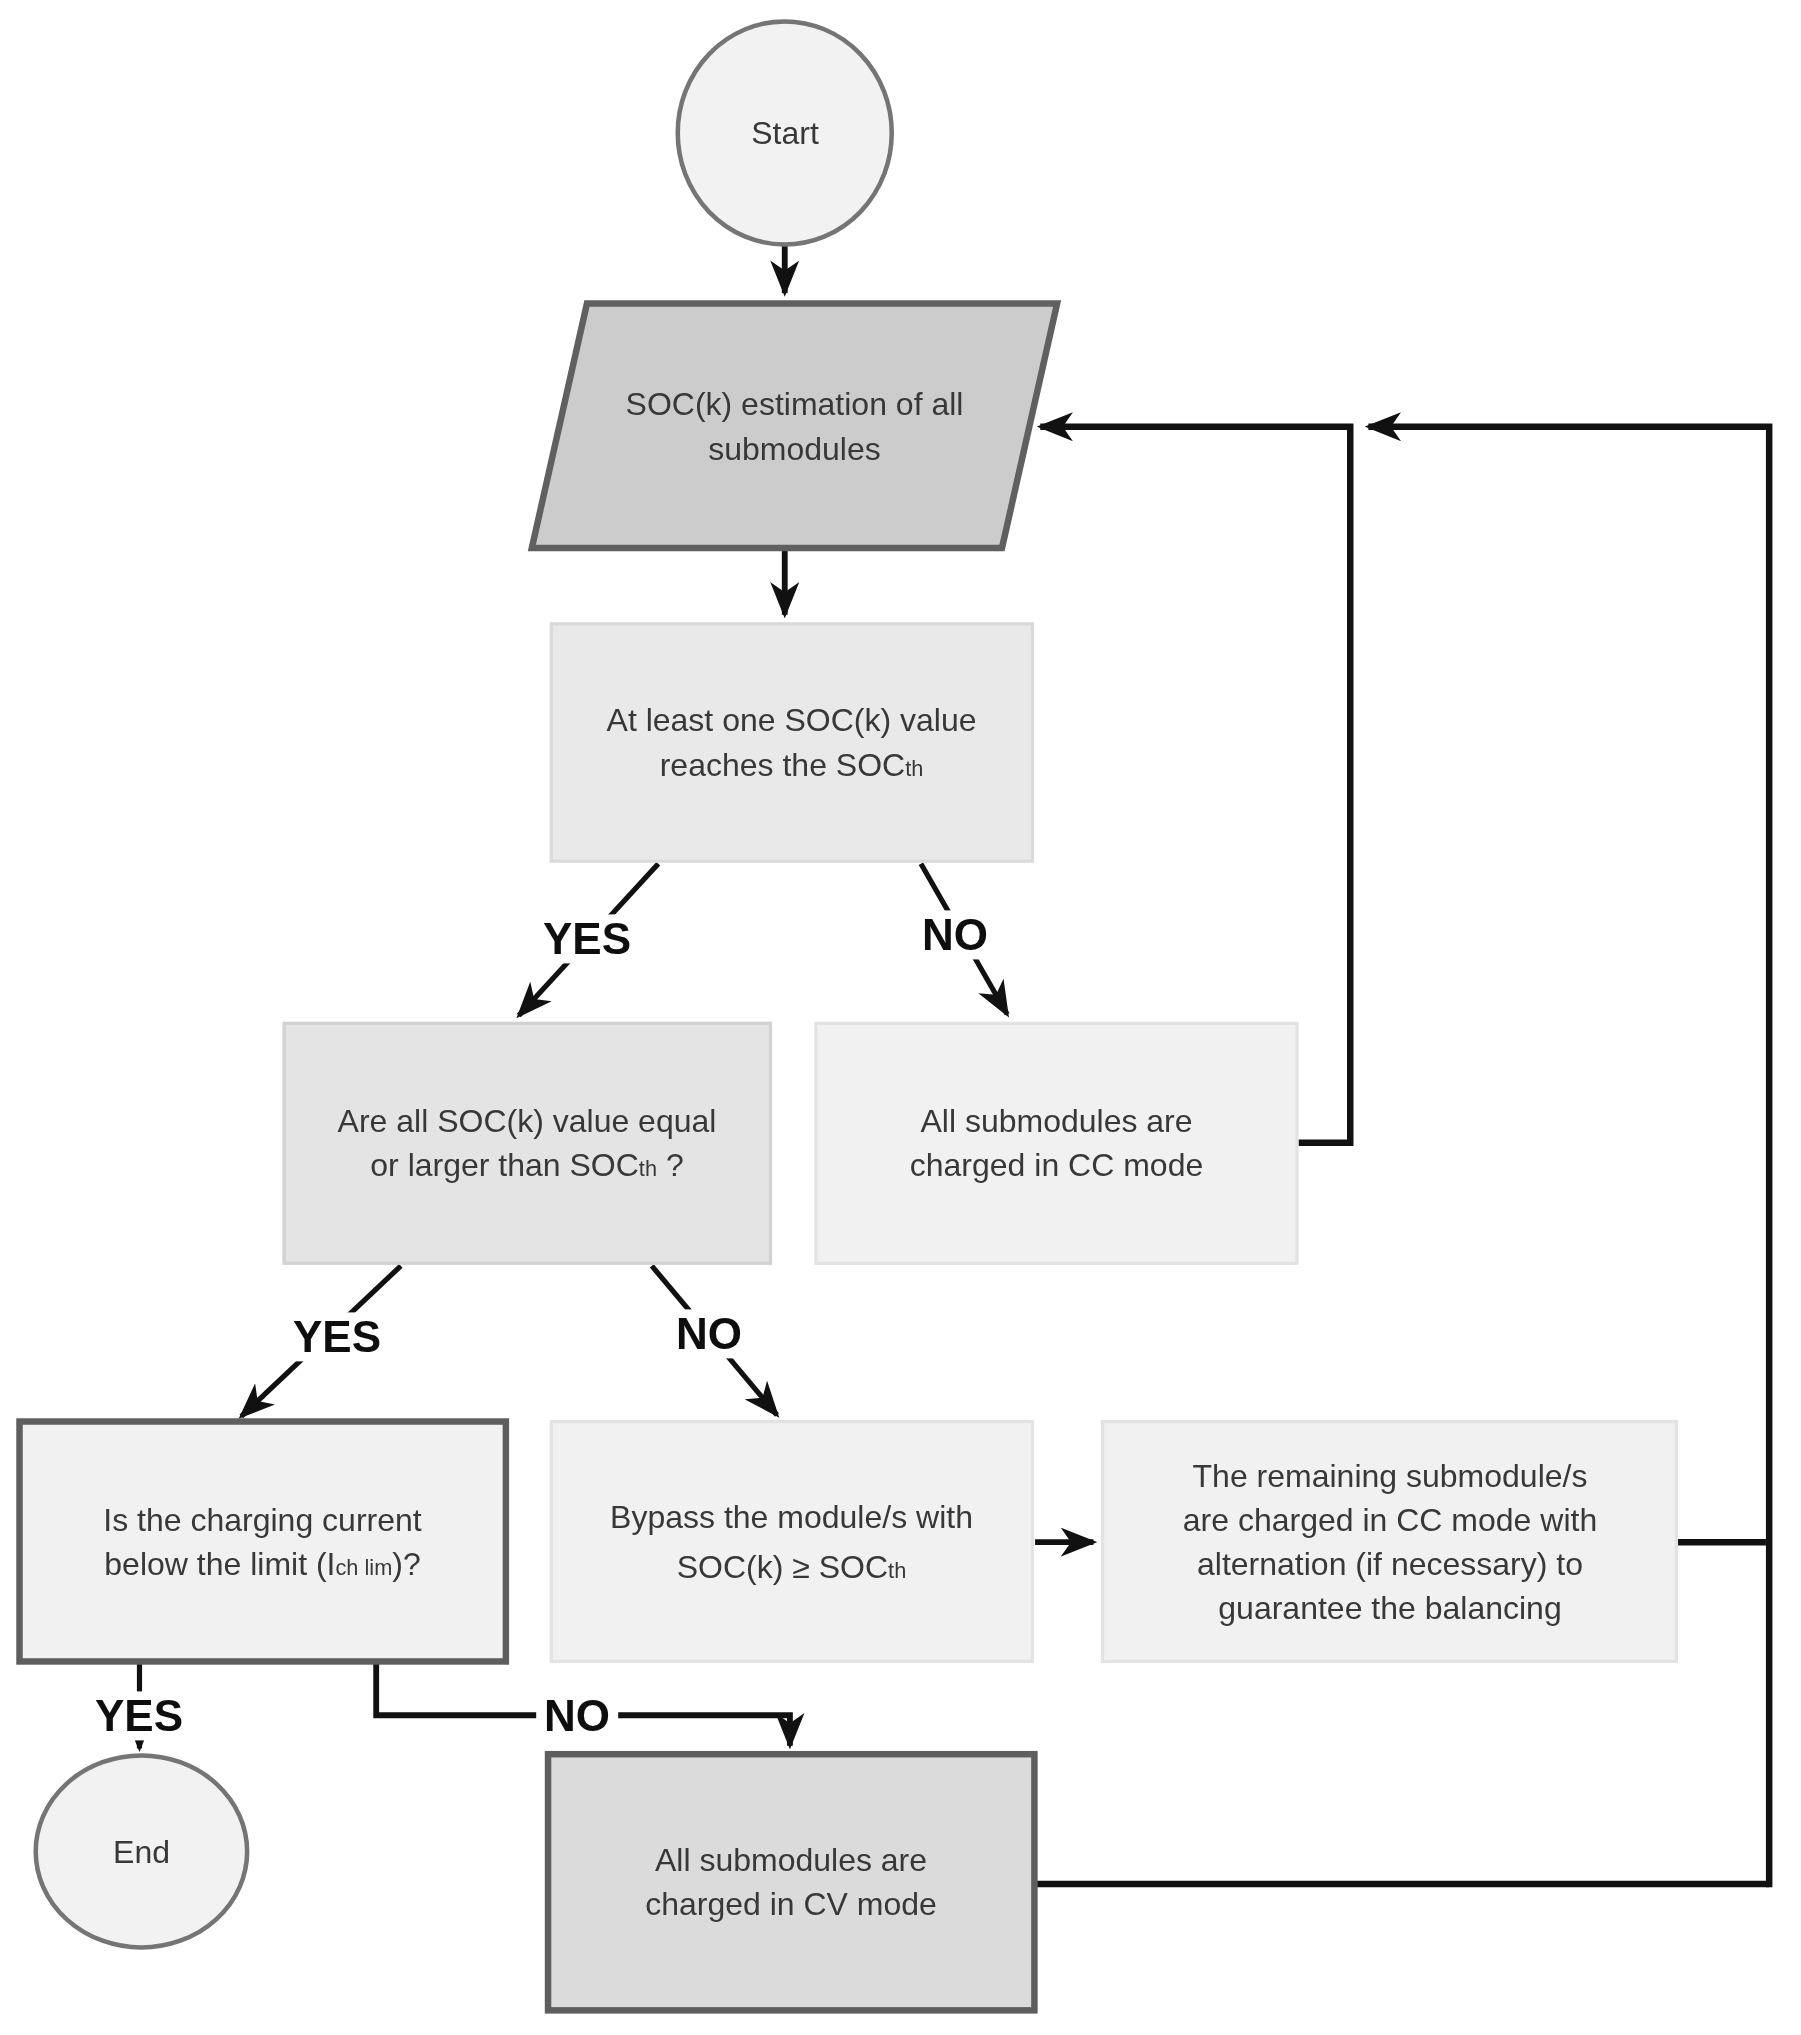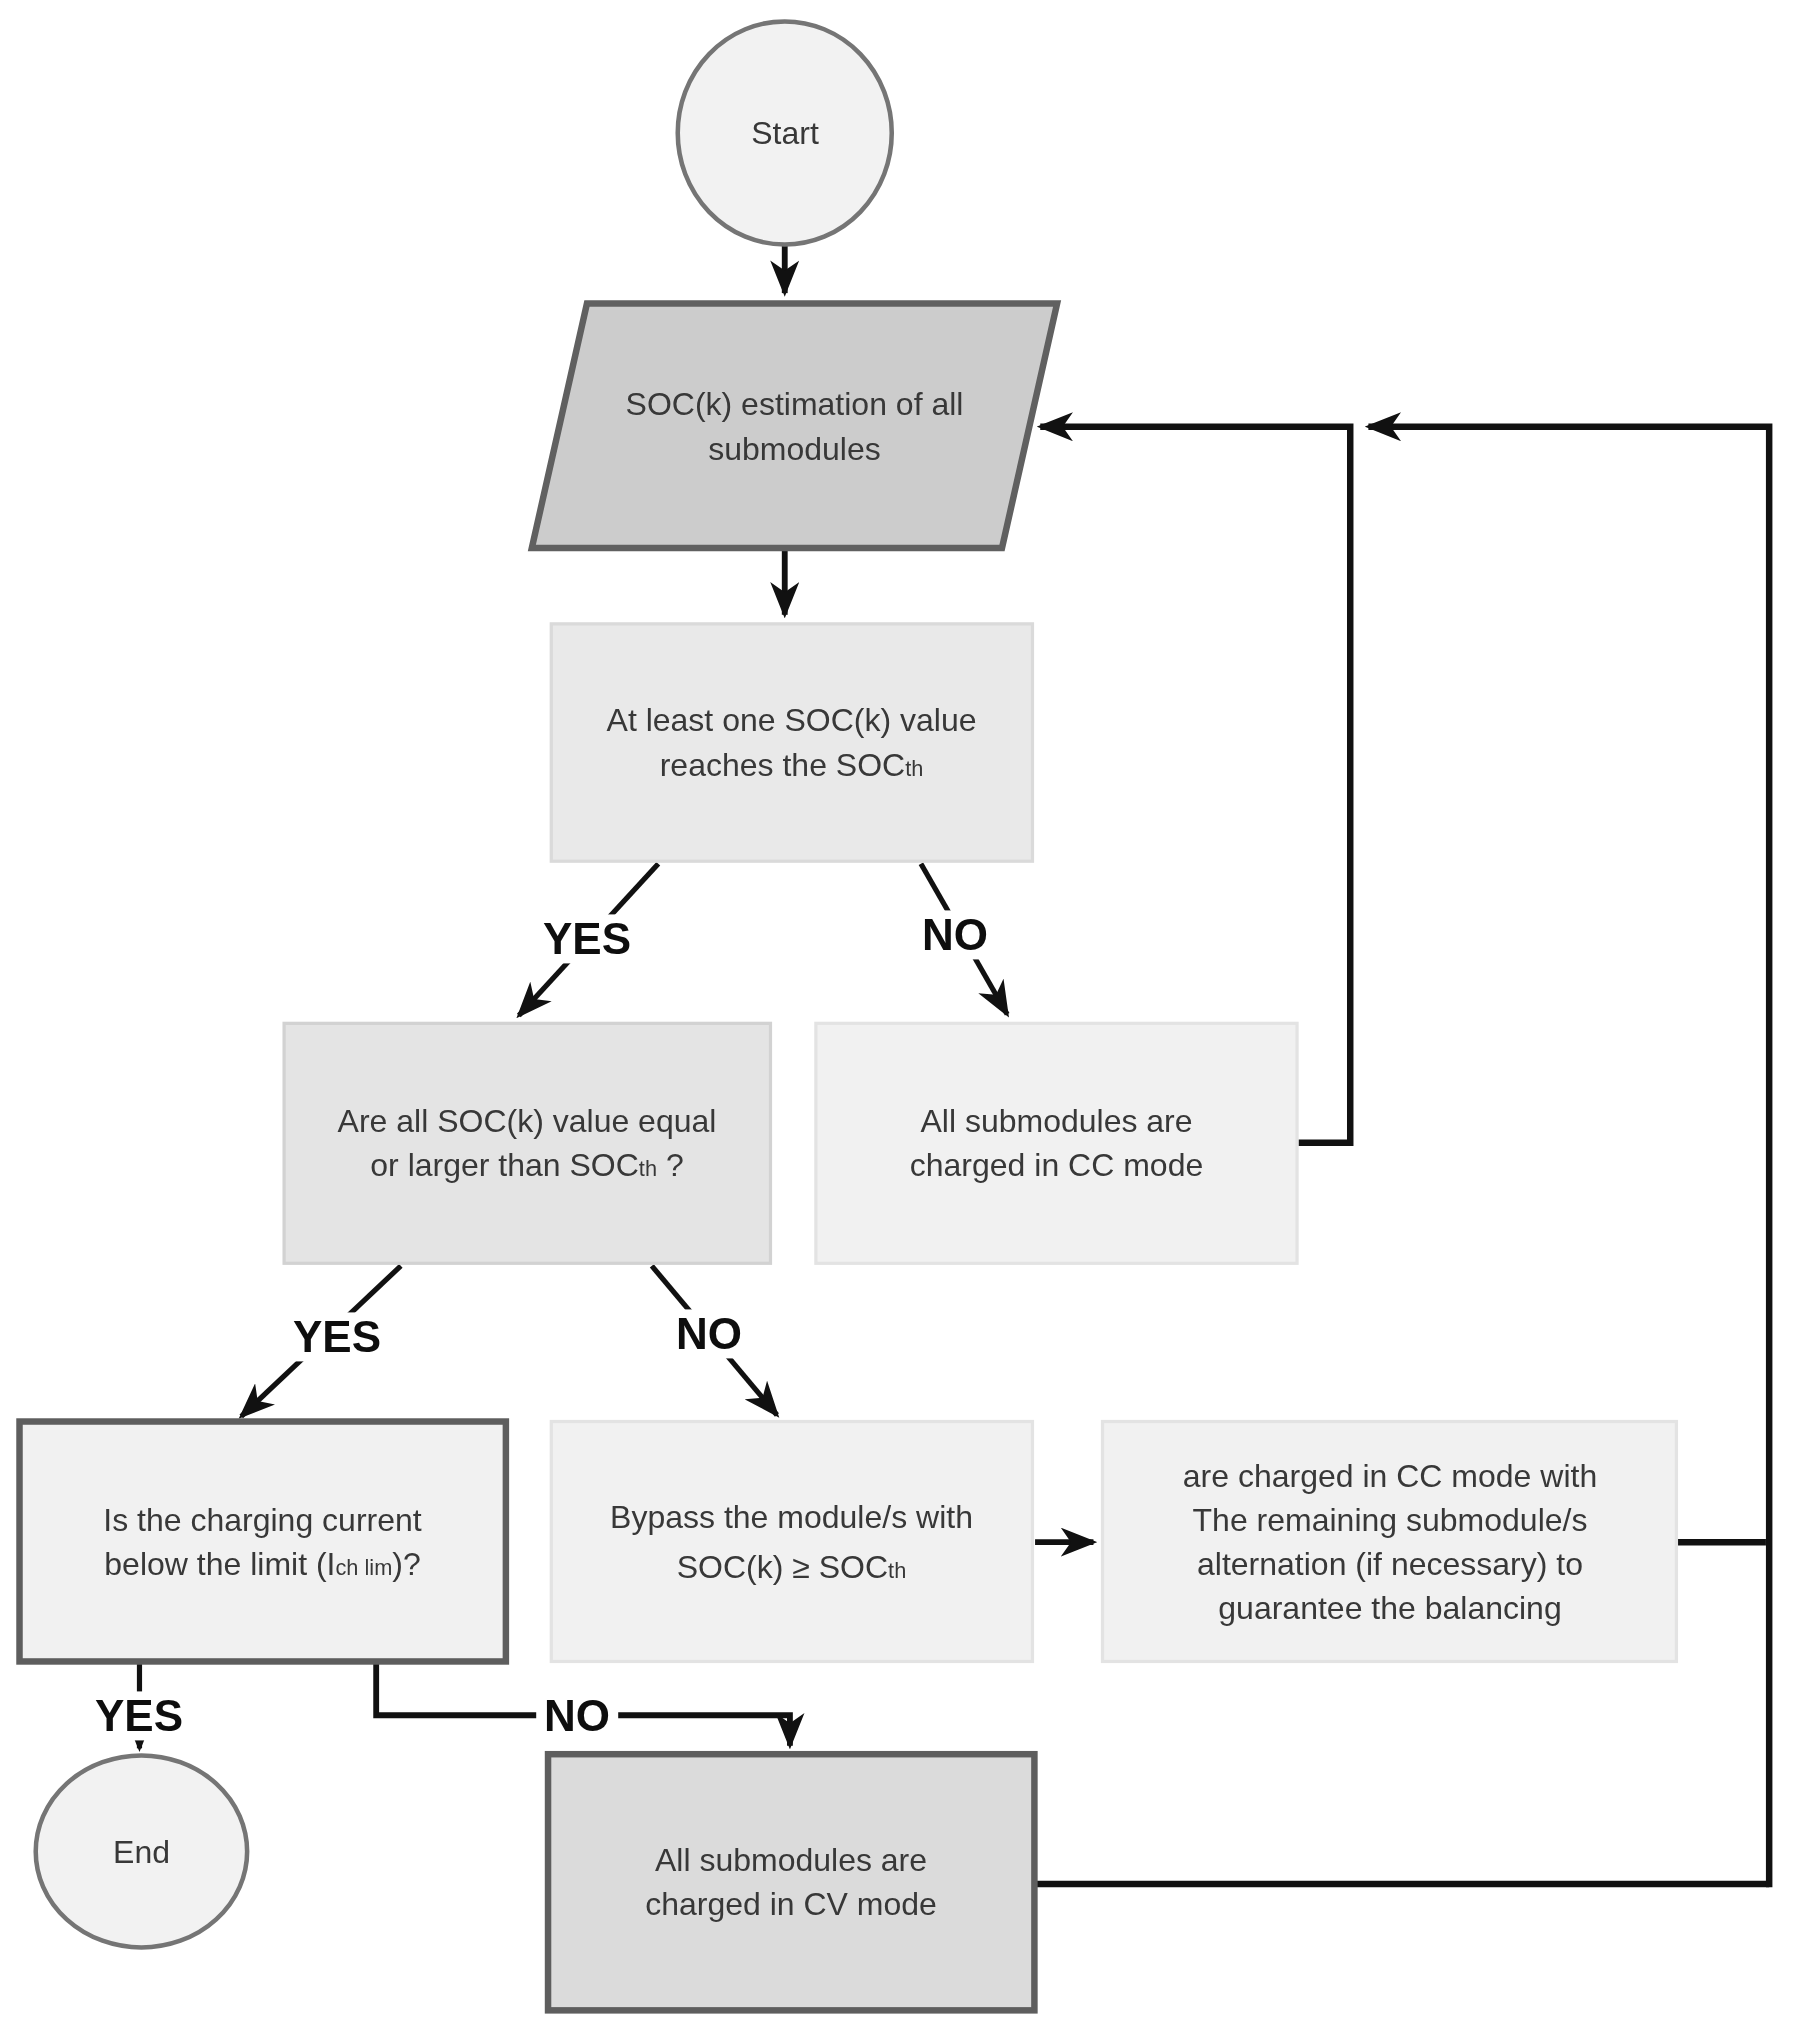--- a/index.html
+++ b/index.html
@@ -120,22 +120,22 @@
       <div class="tline"><span>Is the charging current</span></div>
       <div class="tline"><span>below the limit (I</span><sub>ch lim</sub><span>)?</span></div>
     </div>
 
   <div class="node-label" style="left:551px;top:1422px;width:481px;height:240px;gap:6px;">
       <div class="tline"><span>Bypass the module/s with</span></div>
       <div class="tline"><span>SOC(k) ≥ SOC</span><sub>th</sub></div>
     </div>
 
   <div class="node-label" style="left:1103px;top:1422px;width:574px;height:240px;">
+      <div class="tline"><span>The remaining submodule/s</span></div>
       <div class="tline"><span>are charged in CC mode with</span></div>
-      <div class="tline"><span>The remaining submodule/s</span></div>
       <div class="tline"><span>alternation (if necessary) to</span></div>
       <div class="tline"><span>guarantee the balancing</span></div>
     </div>
 
   <div class="node-label" style="left:548px;top:1754px;width:486px;height:256px;">
       <div class="tline"><span>All submodules are</span></div>
       <div class="tline"><span>charged in CV mode</span></div>
     </div>
 
   <div class="node-label" style="left:36px;top:1756px;width:211px;height:192px;text-align:center;">

